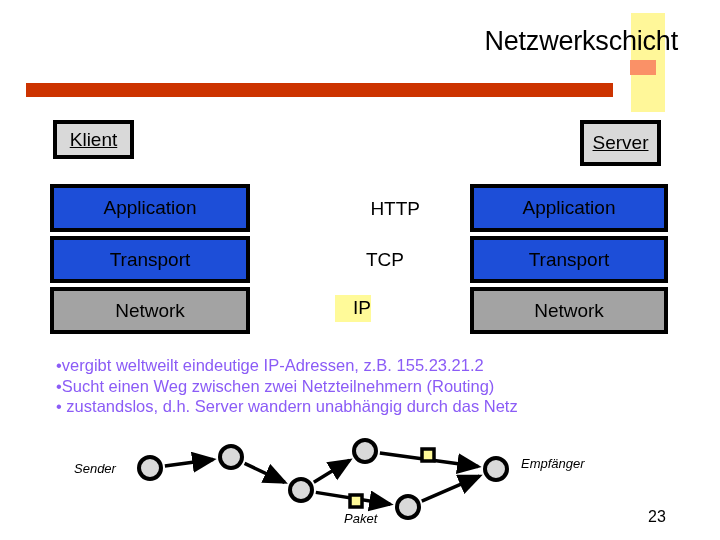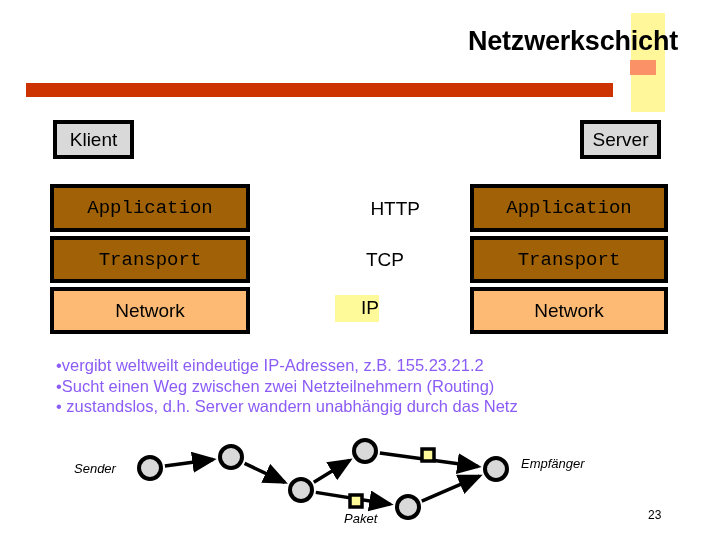--- a/index.html
+++ b/index.html
@@ -43,64 +43,65 @@
     height: 14px;
     background: #CC3300;
   }
   .slide-title {
     position: absolute;
     left: 40px;
     top: 26px;
     width: 638px;
     text-align: right;
     font-size: 27px;
-    font-weight: bold;
+    font-weight: normal;
     color: #000000;
     letter-spacing: -0.2px;
     white-space: nowrap;
   }
 
   
   .endpoint-box {
     position: absolute;
     background: #D9D9D9;
     border: 4px solid #000000;
     box-sizing: border-box;
     font-size: 19px;
     color: #000000;
     display: flex;
     align-items: center;
     justify-content: center;
+    text-decoration: underline;
   }
   #klient-box {
     left: 53px;
     top: 120px;
     width: 81px;
     height: 39px;
   }
   #server-box {
     left: 580px;
     top: 120px;
     width: 81px;
-    height: 39px;
+    height: 46px;
   }
 
   
   .layer-box {
     position: absolute;
     border: 4px solid #000000;
     box-sizing: border-box;
     font-size: 19px;
     color: #000000;
     display: flex;
     align-items: center;
     justify-content: center;
   }
-  .layer-gray   { background: #a16207; font-family: Liberation Mono, monospace; }
-  .layer-yellow { background: #fdba74; align-items: center; }
+  .layer-gray   { background: #1d4ed8; }
+  .layer-yellow { background: #a3a3a3; align-items: center; }
 
   
   #left-application { left: 50px; top: 184px; width: 200px; height: 48px; }
   #left-transport   { left: 50px; top: 236px; width: 200px; height: 47px; }
   #left-network     { left: 50px; top: 287px; width: 200px; height: 47px; }
 
   
   #right-application { left: 470px; top: 184px; width: 198px; height: 48px; }
   #right-transport   { left: 470px; top: 236px; width: 198px; height: 47px; }
   #right-network     { left: 470px; top: 287px; width: 198px; height: 47px; }
@@ -111,21 +112,21 @@
     font-size: 19px;
     color: #000000;
     text-align: right;
     width: 120px;
   }
   #proto-http { left: 300px; top: 198px; }
   #proto-tcp  { left: 284px; top: 249px; }
   #proto-ip   {
     left: 335px;
     top: 295px;
-    width: 44px;
+    width: 36px;
     padding: 2px 0 3px 0;
     background: #FFFA99;
   }
 
   
   #bullets {
     position: absolute;
     left: 56px;
     top: 355px;
     width: 620px;
@@ -151,21 +152,21 @@
     white-space: nowrap;
     font-style: italic;
   }
   #label-sender    { left: 74px;  top: 461px; }
   #label-empfaenger{ left: 521px; top: 456px; }
   #label-paket     { left: 344px; top: 511px; }
   #page-number {
     position: absolute;
     left: 648px;
     top: 508px;
-    font-size: 12px;
+    font-size: 16px;
     color: #000000;
   }
 </style>
 </head>
 <body>
 
 <div id="slide">
 
   <div class="title-deco-yellow"></div>
   <div class="title-deco-orange"></div>

